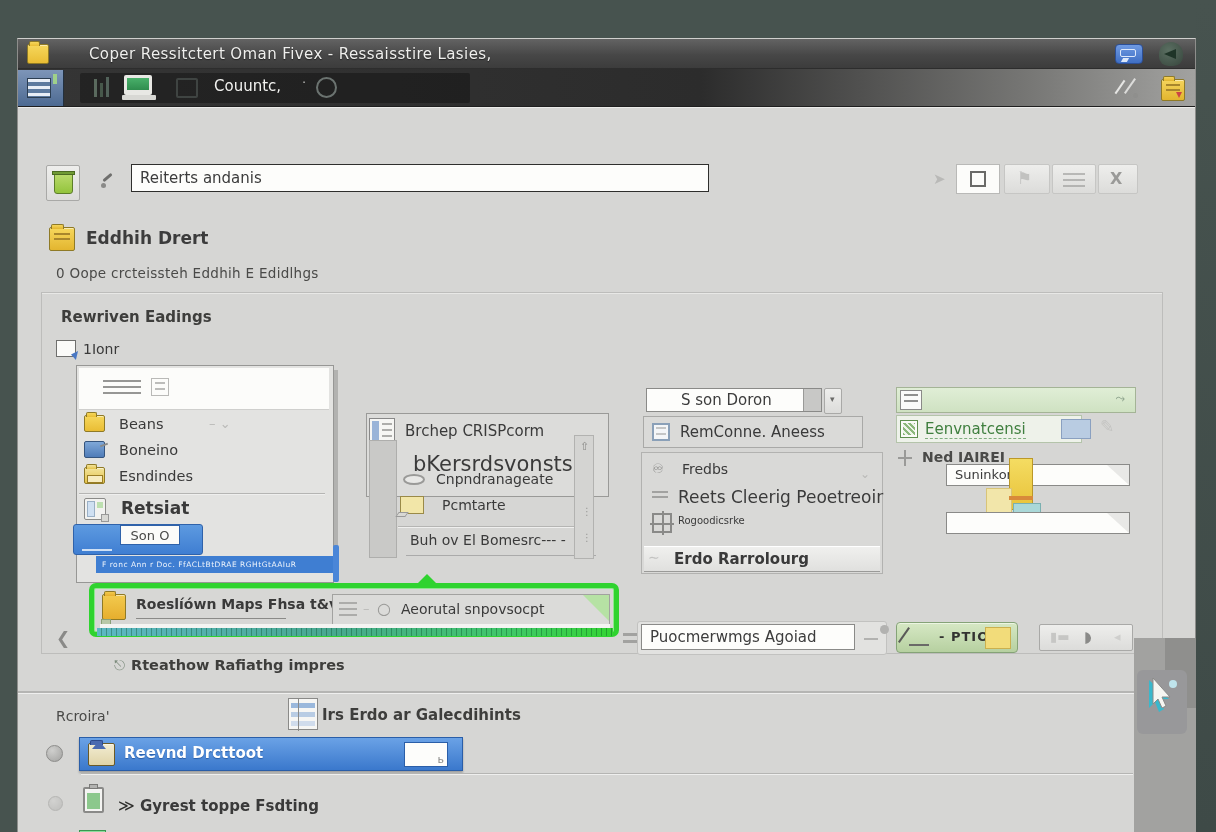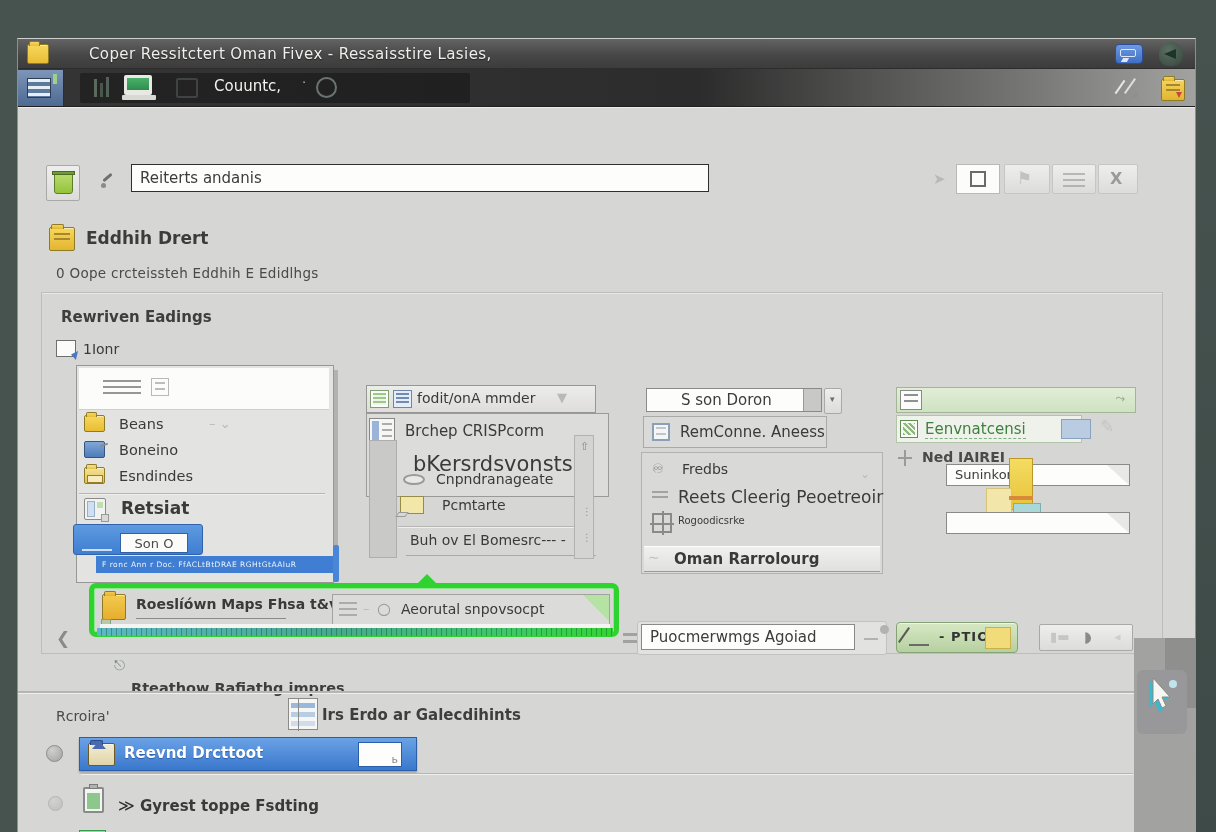--- a/index.html
+++ b/index.html
@@ -170,42 +170,31 @@
       <div class="abs" style="left:61px;top:388px;width:250px;height:28px;">
         <div class="abs" style="left:5px;top:2px;width:22px;height:22px;background:#f2f2f0;border:1px solid #8a8a88;border-radius:2px;">
           <div class="abs" style="left:2px;top:2px;width:8px;height:16px;background:#cfe0f2;border:1px solid #9ab0c6;"></div>
           <div class="abs" style="left:12px;top:3px;width:6px;height:6px;background:#bde0b0;"></div>
           <div class="abs" style="right:-4px;bottom:-3px;width:8px;height:8px;background:#d8d8d4;border:1px solid #999;"></div>
         </div>
         <span class="abs txt b" style="left:42px;top:2px;font-size:17px;color:#3a3a3a;">Retsiat</span>
       </div>
       <div class="abs" style="left:55px;top:416px;width:130px;height:31px;border:1px solid #2f62aa;border-radius:3px;
            background:linear-gradient(#5d9ae0,#3f7ed2);">
-        <div class="abs" style="left:46px;top:8px;width:68px;height:20px;background:#fbfbf9;border:1px solid #2f62aa;
+        <div class="abs" style="left:46px;top:0;width:60px;height:20px;background:#fbfbf9;border:1px solid #2f62aa;
              font-size:13px;text-align:center;line-height:20px;color:#4a4a48;">Son O</div>
         <div class="abs" style="left:8px;top:24px;width:30px;height:2px;background:#cfe0f4;"></div>
       </div>
       <div class="abs" style="left:78px;top:448px;width:237px;height:17px;background:#3f7ed2;">
         <div class="txt" style="font-size:7.5px;color:#eef4fc;line-height:17px;padding-left:6px;letter-spacing:.5px;">F ronc Ann r Doc. FfACLtBtDRAE RGHtGtAAIuR</div>
       </div>
       <div class="abs" style="left:316px;top:262px;width:4px;height:212px;background:#b2b2b0;">
         <div class="abs" style="left:-1px;top:175px;width:6px;height:37px;background:#4a86d8;border-radius:2px;"></div>
       </div>
 
-      <div class="abs" style="left:348px;top:277px;width:230px;height:28px;background:linear-gradient(#ececea,#dedddc);
-           border:1px solid #979795;">
-        <div class="abs" style="left:3px;top:4px;width:19px;height:18px;background:#fbfbf9;border:1px solid #7da06e;">
-          <div style="margin:2px;width:13px;height:12px;background:repeating-linear-gradient(#9cc88a 0 2px,#eef4ea 2px 4px);"></div>
-        </div>
-        <div class="abs" style="left:26px;top:4px;width:19px;height:18px;background:#e7edf6;border:1px solid #6f86a8;">
-          <div style="margin:2px;width:13px;height:12px;background:repeating-linear-gradient(#6f8cb4 0 2px,#e7edf6 2px 4px);"></div>
-        </div>
-        <span class="abs txt" style="left:50px;top:4px;font-size:14px;">fodit/onA mmder</span>
-        <div class="abs txt ghost" style="right:28px;top:4px;font-size:13px;">▼</div>
-      </div>
       <div class="abs" style="left:348px;top:305px;width:243px;height:84px;background:#dcdcda;border:1px solid #9a9a98;">
         <div class="abs" style="left:2px;top:4px;width:26px;height:26px;background:#f6f6f4;border:1px solid #888;">
           <div class="abs" style="left:2px;top:2px;width:7px;height:20px;background:#9ab4d8;"></div>
           <div class="textlines abs" style="left:12px;top:4px;width:10px;height:16px;opacity:.6;"></div>
         </div>
         <span class="abs txt" style="left:38px;top:8px;font-size:15px;">Brchep CRISPcorm</span>
         <span class="abs txt" style="left:46px;top:38px;font-size:21px;">bKersrdsvonsts</span>
       </div>
       <div class="abs" style="left:351px;top:332px;width:28px;height:118px;background:#c9c9c7;border:1px solid #aeaeac;"></div>
       <div class="abs" style="left:382px;top:360px;width:200px;height:26px;">
@@ -229,21 +218,21 @@
         <div class="abs txt" style="left:7px;top:96px;font-size:10px;color:#9a9a98;">⋮</div>
       </div>
 
       <div class="abs input" style="left:628px;top:280px;width:176px;height:24px;font-size:15px;">
         <span class="txt" style="position:absolute;left:34px;top:2px;">S son Doron</span>
         <div class="abs" style="right:0;top:0;width:18px;height:22px;background:#c8c8c6;border-left:1px solid #9a9a98;"></div>
       </div>
       <div class="abs raised" style="left:806px;top:280px;width:18px;height:26px;">
         <div class="abs txt" style="left:5px;top:5px;font-size:9px;color:#6a6a68;">▾</div>
       </div>
-      <div class="abs" style="left:625px;top:308px;width:184px;height:32px;background:#dadad8;border:1px solid #a9a9a7;">
+      <div class="abs" style="left:625px;top:308px;width:220px;height:32px;background:#dadad8;border:1px solid #a9a9a7;">
         <div class="abs" style="left:8px;top:6px;width:18px;height:18px;border:2px solid #8aa0b8;background:#f4f6f8;">
           <div class="textlines" style="margin:2px;width:10px;height:10px;opacity:.4;"></div>
         </div>
         <span class="abs txt" style="left:36px;top:6px;font-size:15px;">RemConne. Aneess</span>
       </div>
       <div class="abs" style="left:623px;top:344px;width:242px;height:122px;border:1px solid #b2b2b0;background:#d9d9d7;">
         <div class="abs" style="left:8px;top:6px;width:226px;height:24px;">
           <span class="abs txt" style="left:2px;top:2px;font-size:13px;color:#8a8a88;">♾</span>
           <span class="abs txt" style="left:32px;top:2px;font-size:14px;">Fredbs</span>
           <span class="abs txt ghost" style="right:6px;top:8px;font-size:12px;">⌄</span>
@@ -255,21 +244,21 @@
         <div class="abs" style="left:8px;top:58px;width:226px;height:26px;">
           <div class="abs" style="left:2px;top:2px;width:20px;height:20px;border:2px solid #8a8a88;background:#eceher;">
             <div class="abs" style="left:8px;top:-4px;width:2px;height:24px;background:#8a8a88;"></div>
             <div class="abs" style="left:-4px;top:8px;width:24px;height:2px;background:#8a8a88;"></div>
           </div>
           <span class="abs txt" style="left:28px;top:4px;font-size:10px;">Rogoodicsrke</span>
         </div>
         <div class="abs" style="left:2px;top:93px;width:236px;height:26px;background:linear-gradient(#f0f0ee,#e0e0de);
              border-top:1px solid #fff;border-bottom:1px solid #9a9a98;">
           <span class="abs txt" style="left:4px;top:2px;font-size:14px;color:#c2c2c0;">∼</span>
-          <span class="abs txt b" style="left:30px;top:3px;font-size:15px;">Oman Rarrolourg</span>
+          <span class="abs txt b" style="left:30px;top:3px;font-size:15px;">Erdo Rarrolourg</span>
         </div>
       </div>
 
       <div class="abs" style="left:878px;top:279px;width:240px;height:26px;border:1px solid #a4b496;
            background:linear-gradient(#e0eed6,#cfe2c2);">
         <div class="abs" style="left:3px;top:2px;width:22px;height:20px;background:#fbfbf9;border:1px solid #8a8a88;">
           <div class="textlines" style="margin:3px;width:14px;height:12px;opacity:.85;"></div>
         </div>
         <div class="abs txt" style="right:10px;top:3px;color:#8aa08a;font-size:12px;">⤳</div>
       </div>
@@ -337,35 +326,35 @@
         <span class="abs txt b" style="left:42px;top:6px;font-size:13px;letter-spacing:1px;color:#333331;">- PTIOUN</span>
         <div class="abs" style="right:6px;top:4px;width:26px;height:22px;background:#f2dc7a;border:1px solid #cbb04e;"></div>
       </div>
       <div class="abs raised" style="left:1021px;top:516px;width:94px;height:27px;">
         <span class="abs txt" style="left:10px;top:4px;font-size:13px;color:#c6c6c4;">▮▬</span>
         <span class="abs txt" style="left:44px;top:3px;font-size:15px;color:#8a8a88;">◗</span>
         <span class="abs txt" style="left:74px;top:4px;font-size:13px;color:#cfcfcd;">◂</span>
       </div>
 
       <div class="abs txt" style="left:96px;top:549px;font-size:14px;color:#7a8a7a;">⎋</div>
-      <div class="abs txt b" style="left:113px;top:572px;font-size:14.5px;color:#3e3e3c;">Rteathow Rafiathg impres</div>
+      <div class="abs txt b" style="left:113px;top:549px;font-size:14.5px;color:#3e3e3c;">Rteathow Rafiathg impres</div>
 
       <div class="abs divider" style="left:0;top:583px;width:1116px;height:2px;"></div>
 
       <div class="abs txt" style="left:38px;top:600px;font-size:14px;color:#4a4a48;">Rcroira'</div>
       <div class="abs" style="left:270px;top:590px;width:30px;height:32px;background:#f6f6f4;border:1px solid #8a8a88;">
         <div class="abs" style="left:2px;top:4px;width:24px;height:5px;background:#9ab8dc;"></div>
         <div class="abs" style="left:2px;top:13px;width:24px;height:5px;background:#b8cce4;"></div>
         <div class="abs" style="left:2px;top:22px;width:24px;height:5px;background:#d0dcec;"></div>
         <div class="abs" style="left:9px;top:0;width:1px;height:32px;background:#8a8a88;"></div>
       </div>
       <div class="abs txt b" style="left:304px;top:598px;font-size:15px;color:#3e3e3c;">Irs Erdo ar Galecdihints</div>
 
       <div class="abs radio" style="left:28px;top:637px;width:17px;height:17px;"></div>
-      <div class="abs" style="left:61px;top:629px;width:338px;height:34px;border:1px solid #2a5ea8;
+      <div class="abs" style="left:61px;top:629px;width:384px;height:34px;border:1px solid #2a5ea8;
            background:linear-gradient(#6aa2e6,#3a78cc);box-shadow:0 2px 2px rgba(0,0,0,.25);">
         <div class="abs folder" style="left:8px;top:5px;width:27px;height:23px;background:linear-gradient(#f2ecd2,#e0d4a8);border-color:#6a5a28;">
             <div class="tab" style="background:#4a6ab0;border-color:#2c4a8c;"></div>
           <div class="abs" style="left:3px;top:-3px;width:14px;height:8px;background:#4a6ab0;clip-path:polygon(0 100%,50% 0,100% 100%);"></div>
         </div>
         <span class="abs txt b" style="left:44px;top:6px;font-size:15px;color:#fff;text-shadow:0 1px 1px #2a5ea8;">Reevnd Drcttoot</span>
         <div class="abs" style="right:14px;top:4px;width:44px;height:25px;background:#fdfdfb;border:1px solid #2a5ea8;">
           <span class="abs txt" style="right:3px;bottom:0px;font-size:11px;color:#8a8a88;">ь</span>
         </div>
       </div>

